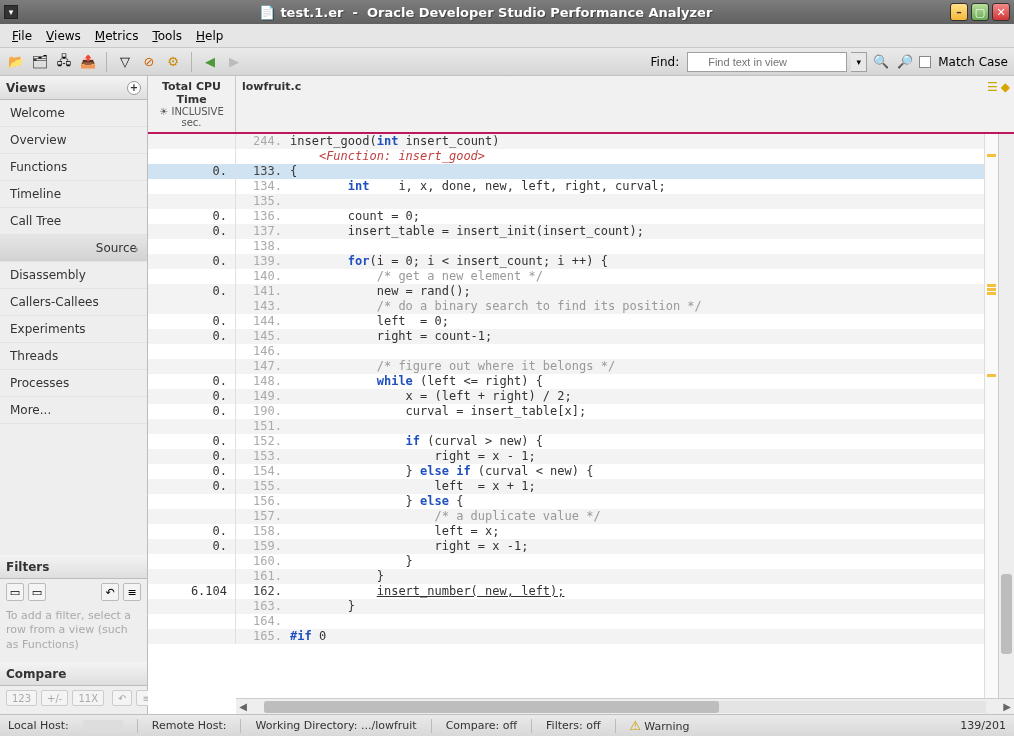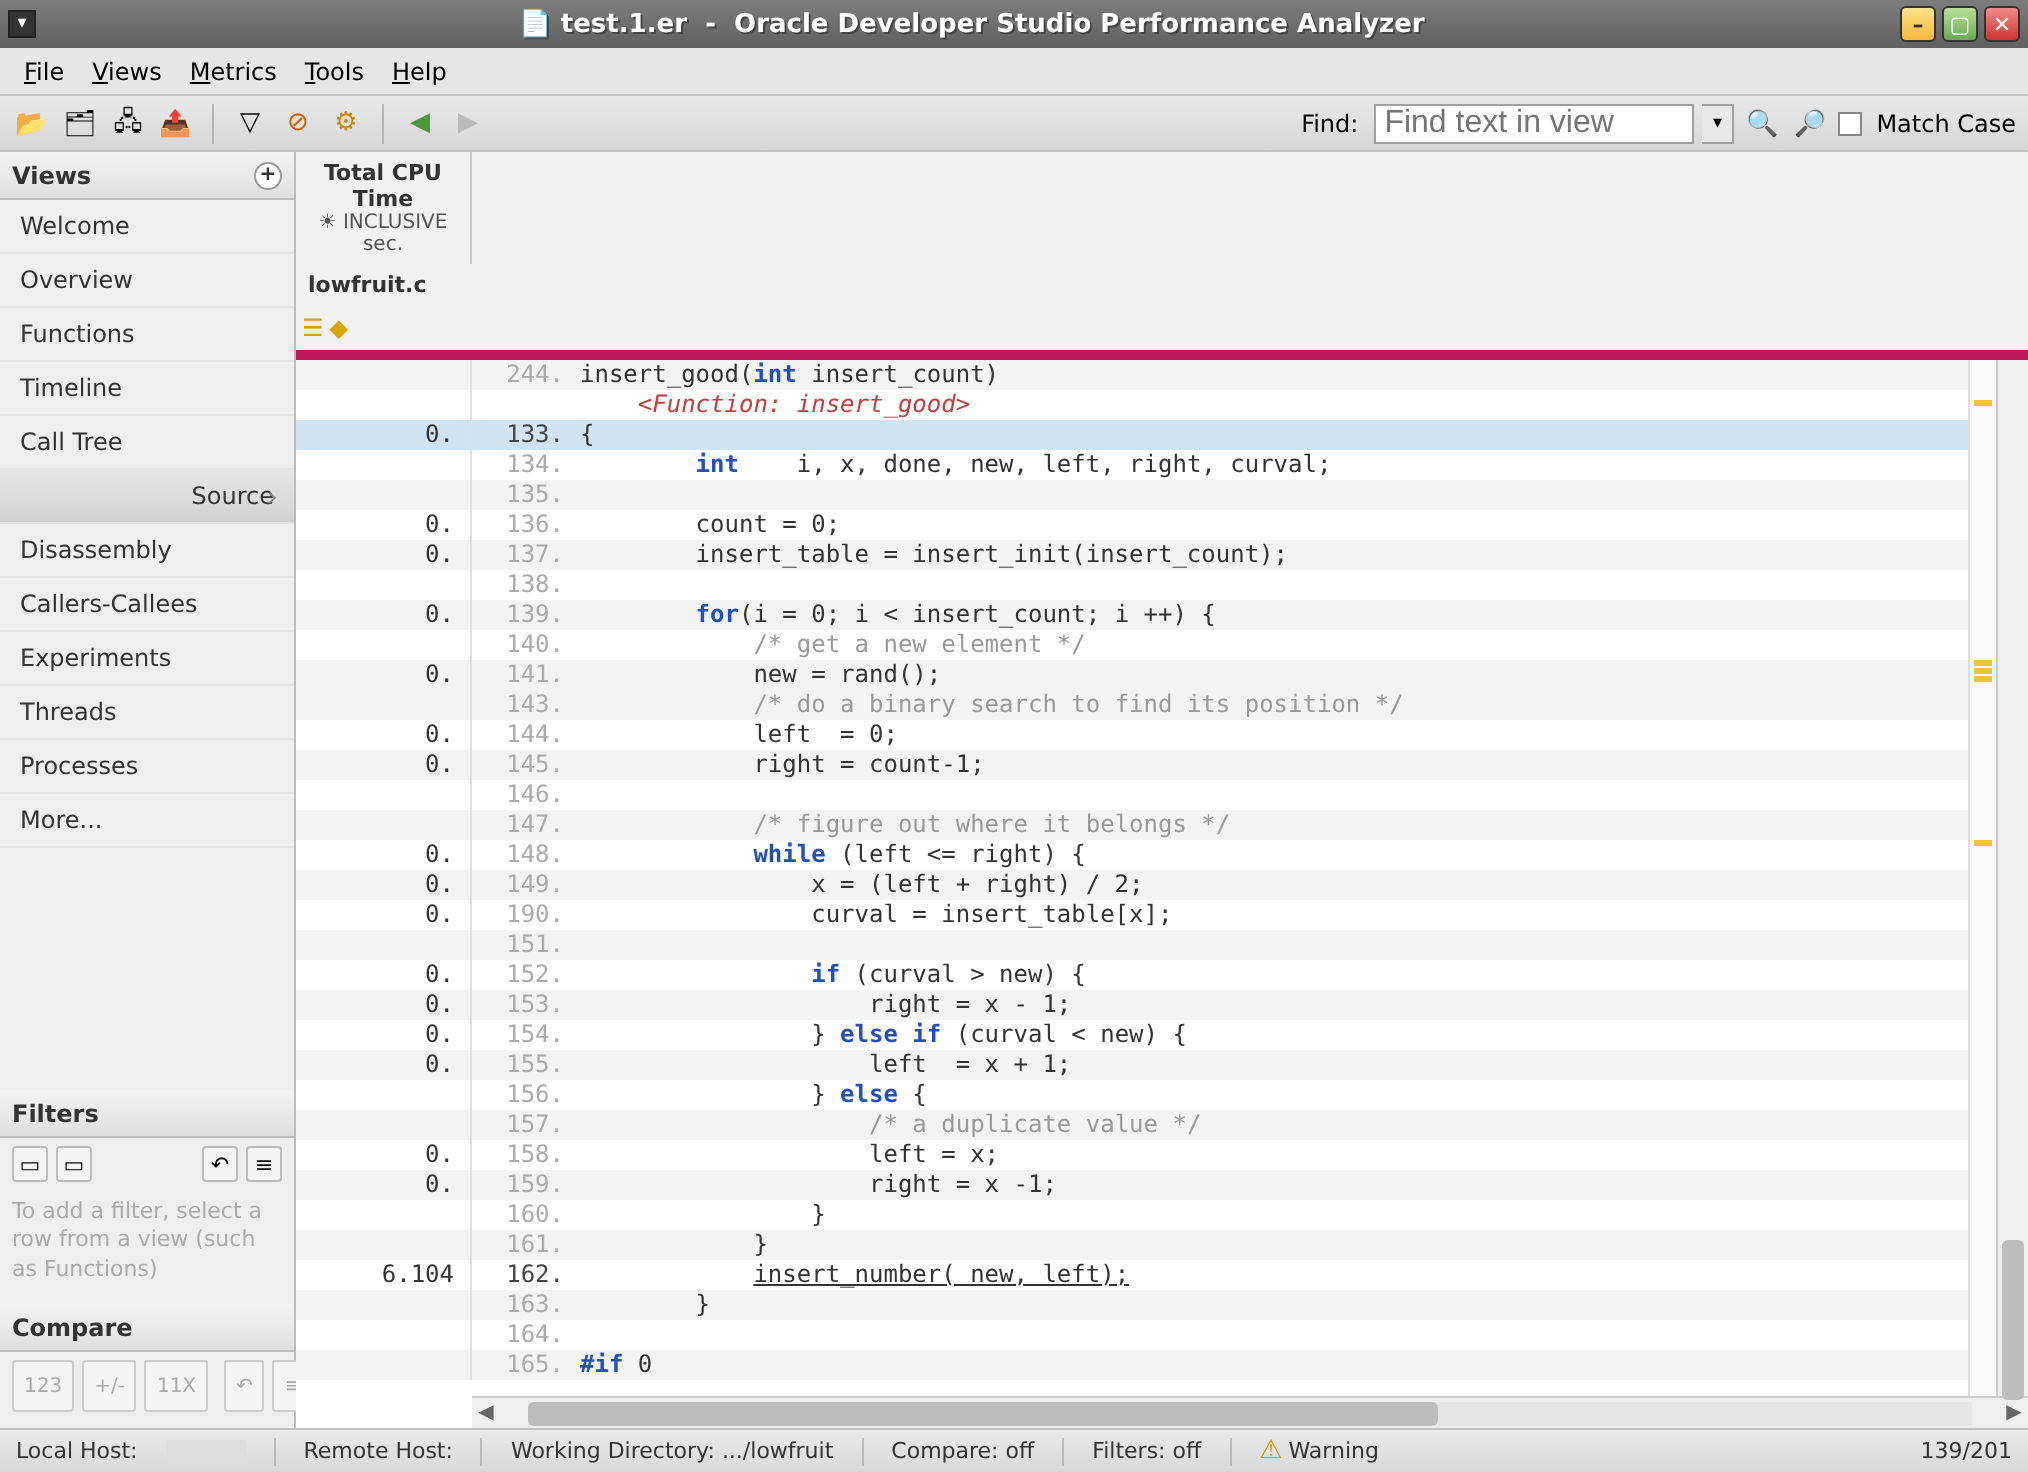--- a/index.html
+++ b/index.html
@@ -19,45 +19,45 @@
 .menubar { height: 24px; background: #e6e6e6; border-bottom: 1px solid #c9c9c9; display: flex; align-items: center; padding: 0 6px; gap: 2px; }
 .menubar span { padding: 2px 6px; cursor: default; }
 .menubar u { text-decoration: underline; }
 
 
 .toolbar { height: 28px; background: linear-gradient(#eaeaea,#d6d6d6); border-bottom: 1px solid #c0c0c0; display: flex; align-items: center; padding: 0 6px; gap: 4px; }
 .tbtn { width: 20px; height: 20px; border: 1px solid transparent; border-radius: 2px; display: flex; align-items: center; justify-content: center; font-size: 13px; }
 .tsep { width: 1px; height: 20px; background: #b5b5b5; margin: 0 4px; }
 .toolbar .spacer { flex: 1; }
 .find-label { margin-right: 4px; }
-.find-input { width: 160px; height: 20px; border: 1px solid #a0a0a0; background: #fff; color: #be185d; padding: 0 4px; font-size: 16px; }
+.find-input { width: 160px; height: 20px; border: 1px solid #a0a0a0; background: #fff; color: #be185d; padding: 0 20px; font-size: 11px; }
 .find-drop { width: 16px; height: 20px; border: 1px solid #a0a0a0; border-left: none; background: #e8e8e8; display: flex; align-items: center; justify-content: center; font-size: 9px; }
 .chk { width: 12px; height: 12px; border: 1px solid #888; background: #fff; margin-right: 3px; }
 
 
 .mainrow { flex: 1; display: flex; min-height: 0; }
 
 
 .sidebar { width: 148px; background: #eee; border-right: 1px solid #bcbcbc; display: flex; flex-direction: column; }
 .sec-header { height: 24px; background: linear-gradient(#f4f4f4,#dedede); border-bottom: 1px solid #bcbcbc; display: flex; align-items: center; padding: 0 6px; font-weight: bold; color: #333; }
 .sec-header .plus { margin-left: auto; width: 14px; height: 14px; border: 1px solid #999; border-radius: 7px; display: flex; align-items: center; justify-content: center; font-size: 10px; background: #fff; }
 .viewlist { flex: 0 0 auto; }
 .viewitem { padding: 6px 10px; color: #333; font-weight: normal; border-bottom: 1px solid #e2e2e2; cursor: default; position: relative; }
 .viewitem.sel { background: linear-gradient(#e6e6e6,#d2d2d2); text-align: right; }
 .viewitem.sel::after { content: "›"; position: absolute; right: 8px; color: #888; font-size: 14px; }
 .sidebar .filler { flex: 1; }
 .filters-body { padding: 4px 6px; display: flex; align-items: center; gap: 4px; }
 .fbtn { width: 18px; height: 18px; border: 1px solid #bbb; border-radius: 2px; background: #f4f4f4; display: flex; align-items: center; justify-content: center; font-size: 11px; }
 .filter-hint { padding: 4px 6px 10px; color: #aaa; font-size: 11px; line-height: 1.3; }
 .compare-body { padding: 4px 6px 8px; display: flex; align-items: center; gap: 4px; }
-.cbtn { height: 26px; padding: 0 5px; border: 1px solid #ccc; border-radius: 2px; background: #f4f4f4; color: #aaa; font-size: 10px; display: flex; align-items: center; }
+.cbtn { height: 16px; padding: 0 5px; border: 1px solid #ccc; border-radius: 2px; background: #f4f4f4; color: #aaa; font-size: 10px; display: flex; align-items: center; }
 
 
 .srcwrap { flex: 1; display: flex; flex-direction: column; background: #fff; min-width: 0; }
-.srcheader { display: flex; background: #f1f1f1; border-bottom: 5px solid #be185d; flex-direction: column; }
+.srcheader { display: flex; background: #f1f1f1; border-bottom: 2px solid #be185d; }
 .colhdr { padding: 4px 6px; text-align: center; font-size: 11px; color: #333; }
 .cputime { width: 88px; border-right: 1px solid #c8c8c8; font-weight: bold; }
 .cputime .sub { display: block; font-weight: normal; font-size: 10px; color: #555; }
 .fname { flex: 1; font-weight: bold; text-align: left; padding-left: 6px; }
 .hdr-icons { width: 30px; display: flex; align-items: flex-start; justify-content: flex-end; gap: 3px; padding: 4px; }
 .hdr-icons span { font-size: 12px; color: #c9a800; }
 
 .srcbody { flex: 1; display: flex; min-height: 0; }
 .code-scroll { flex: 1; overflow: hidden; position: relative; }
 .codetable { font-family: "DejaVu Sans Mono", monospace; font-size: 12px; line-height: 15px; width: 100%; }

